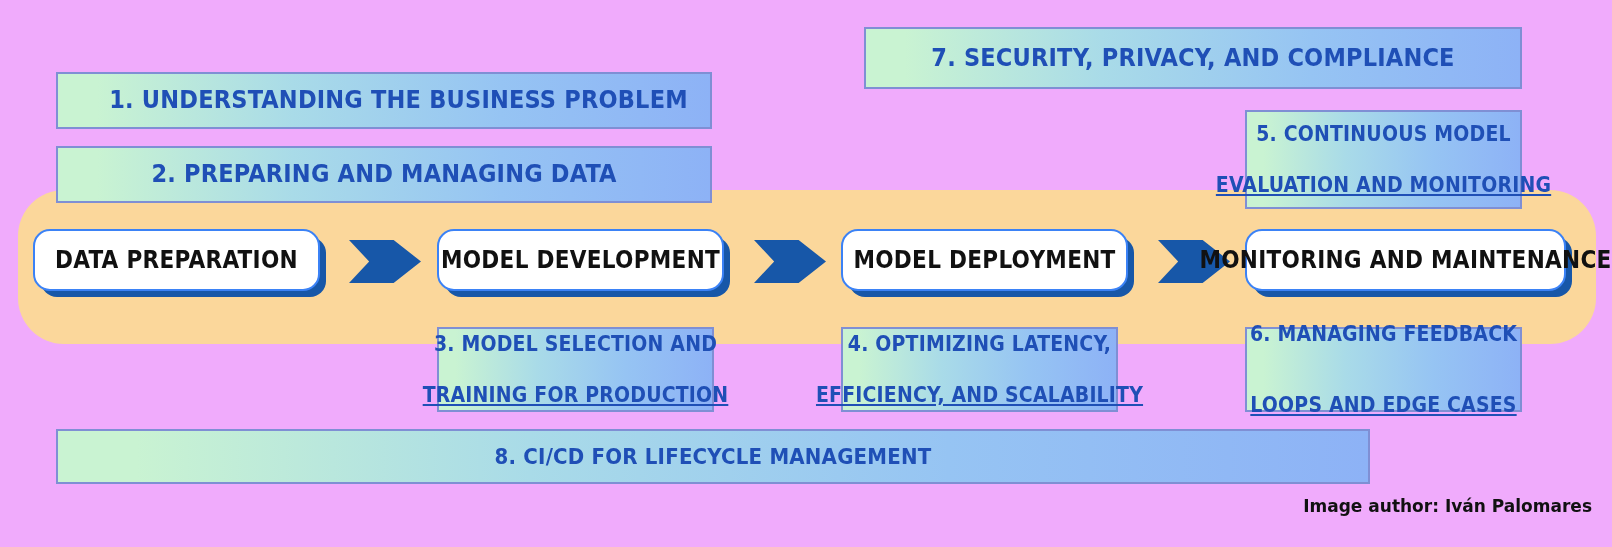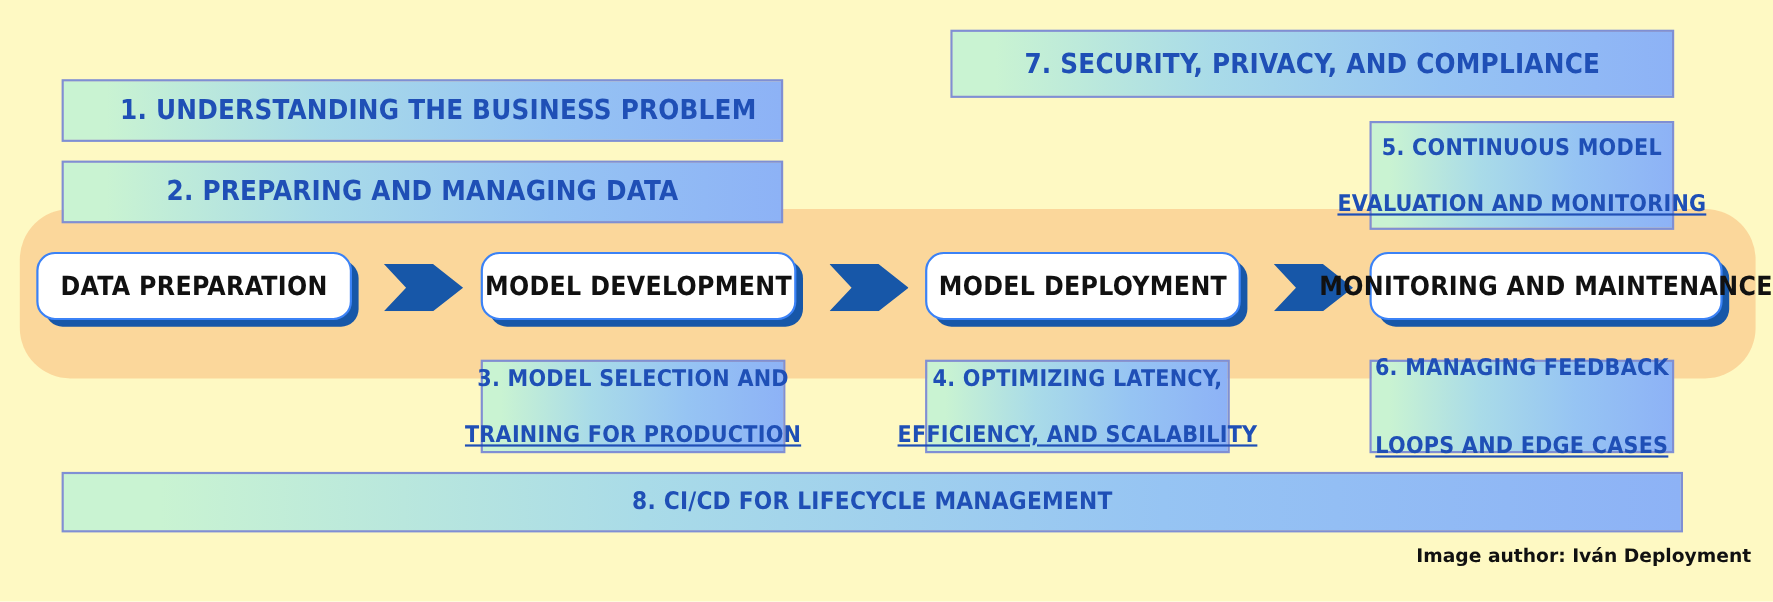--- a/index.html
+++ b/index.html
@@ -8,21 +8,21 @@
     padding: 0;
     background: #ffffff;
   }
   body {
     font-family: "Liberation Sans", sans-serif;
   }
   #canvas {
     position: relative;
     width: 1612px;
     height: 547px;
-    background: #fef9c3;
+    background: #f0abfc;
     overflow: hidden;
   }
 
   
   .band {
     position: absolute;
     background: #fbd79b;
     border-radius: 46px;
   }
 
@@ -148,21 +148,21 @@
   <div class="gbox two fs-sm" style="left:841px; top:327px; width:277px; height:85px;">
     <span class="ln">4. Optimizing latency,</span>
     <span class="ln">efficiency, and scalability</span>
   </div>
 
   <div class="gbox two fs-sm" style="left:1245px; top:327px; width:277px; height:85px;gap:20px;">
     <span class="ln">6. Managing feedback</span>
     <span class="ln">loops and edge cases</span>
   </div>
 
-  <div class="gbox fs-md" style="left:56px; top:429px; width:1474px; height:55px;">
+  <div class="gbox fs-md" style="left:56px; top:429px; width:1314px; height:55px;">
     <span class="ln">8. CI/CD for lifecycle management</span>
   </div>
 
   <div class="credit" style="right:20px; top:496px;">
-    <span>Image author: Iván Deployment</span>
+    <span>Image author: Iván Palomares</span>
   </div>
 
 </div>
 
 </body></html>

